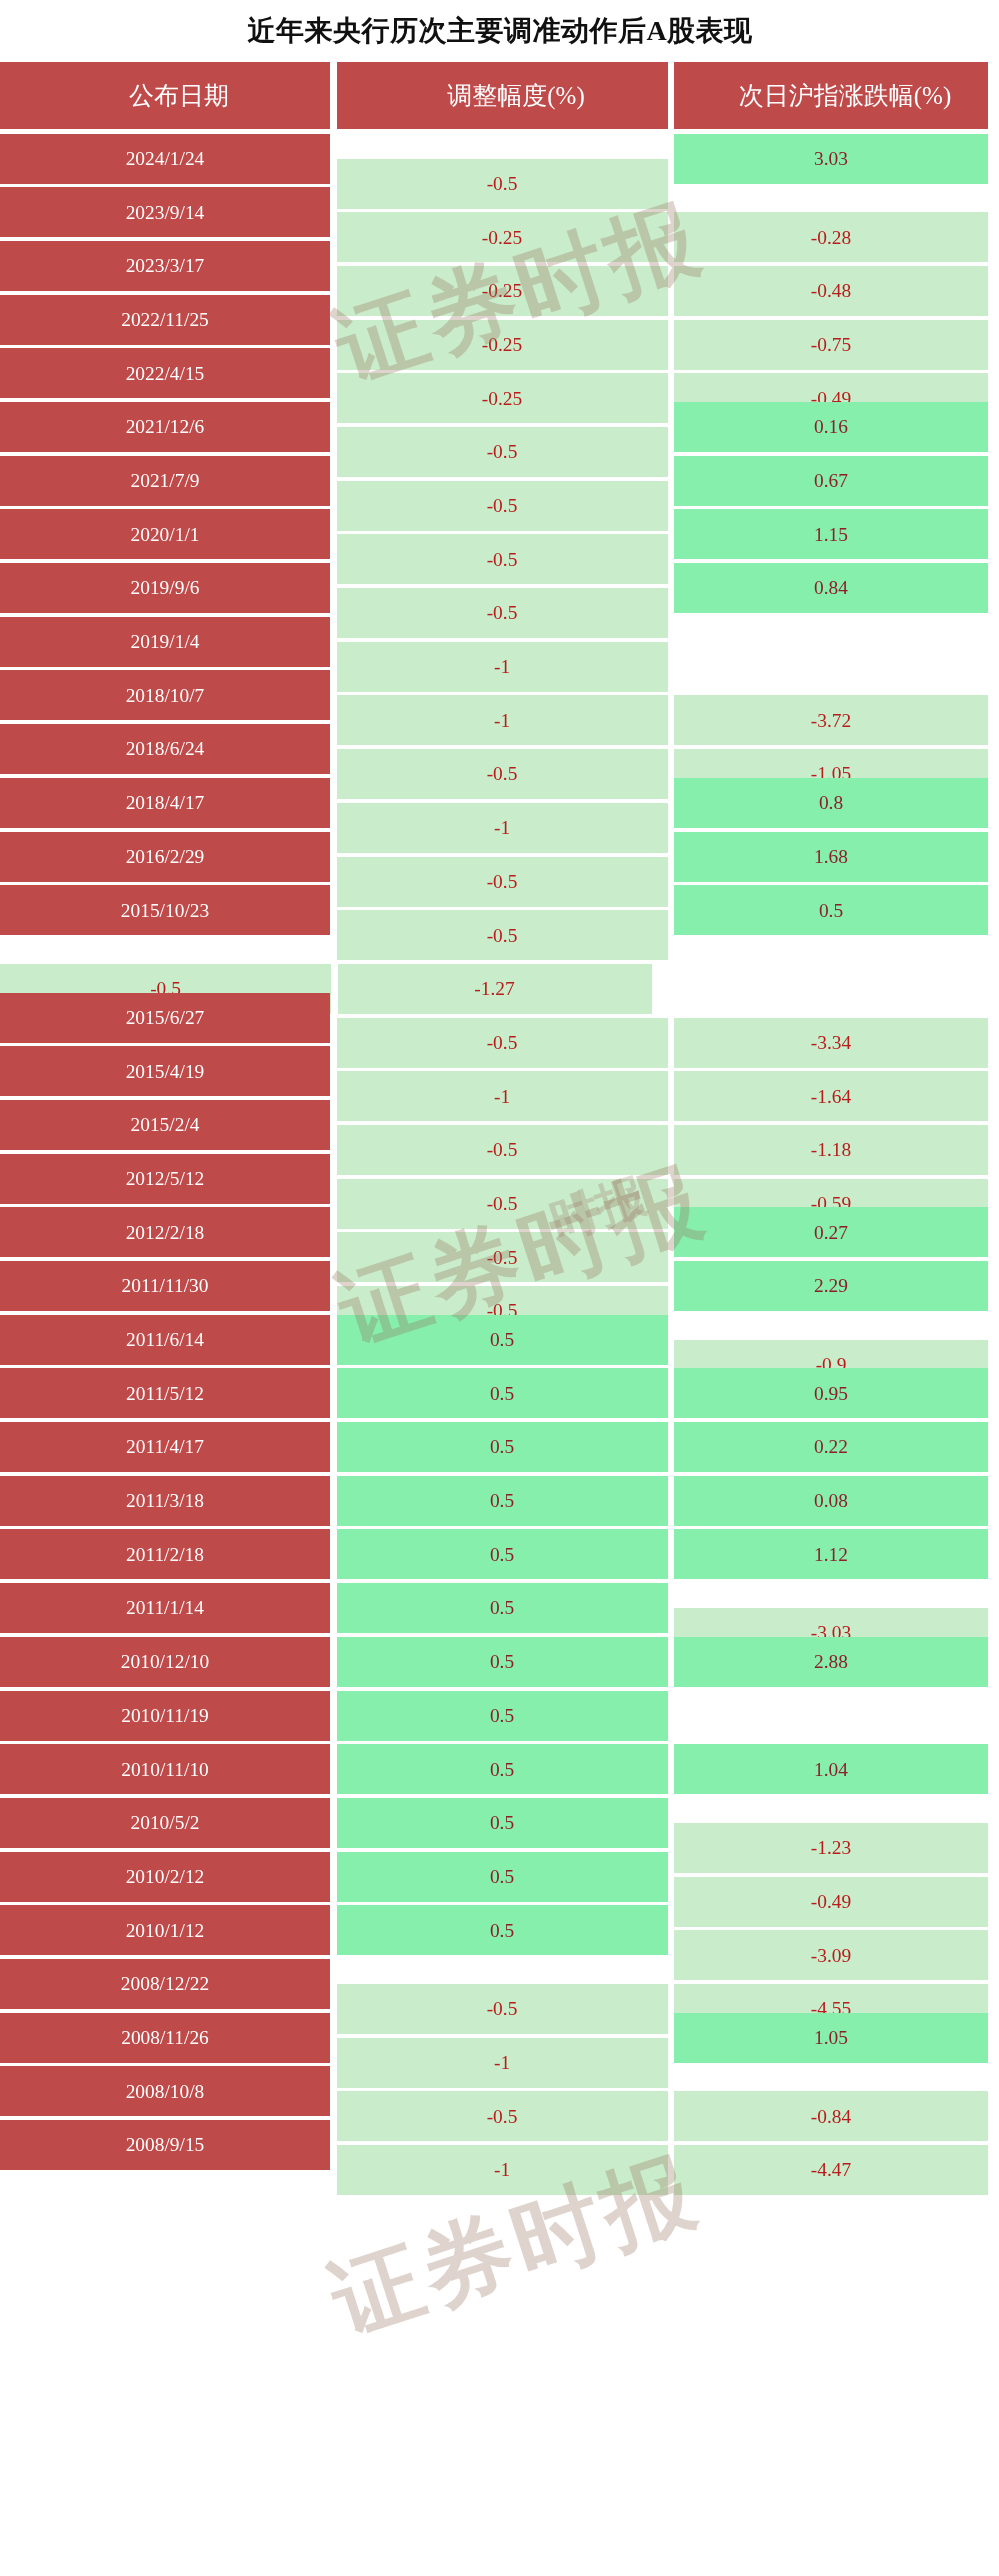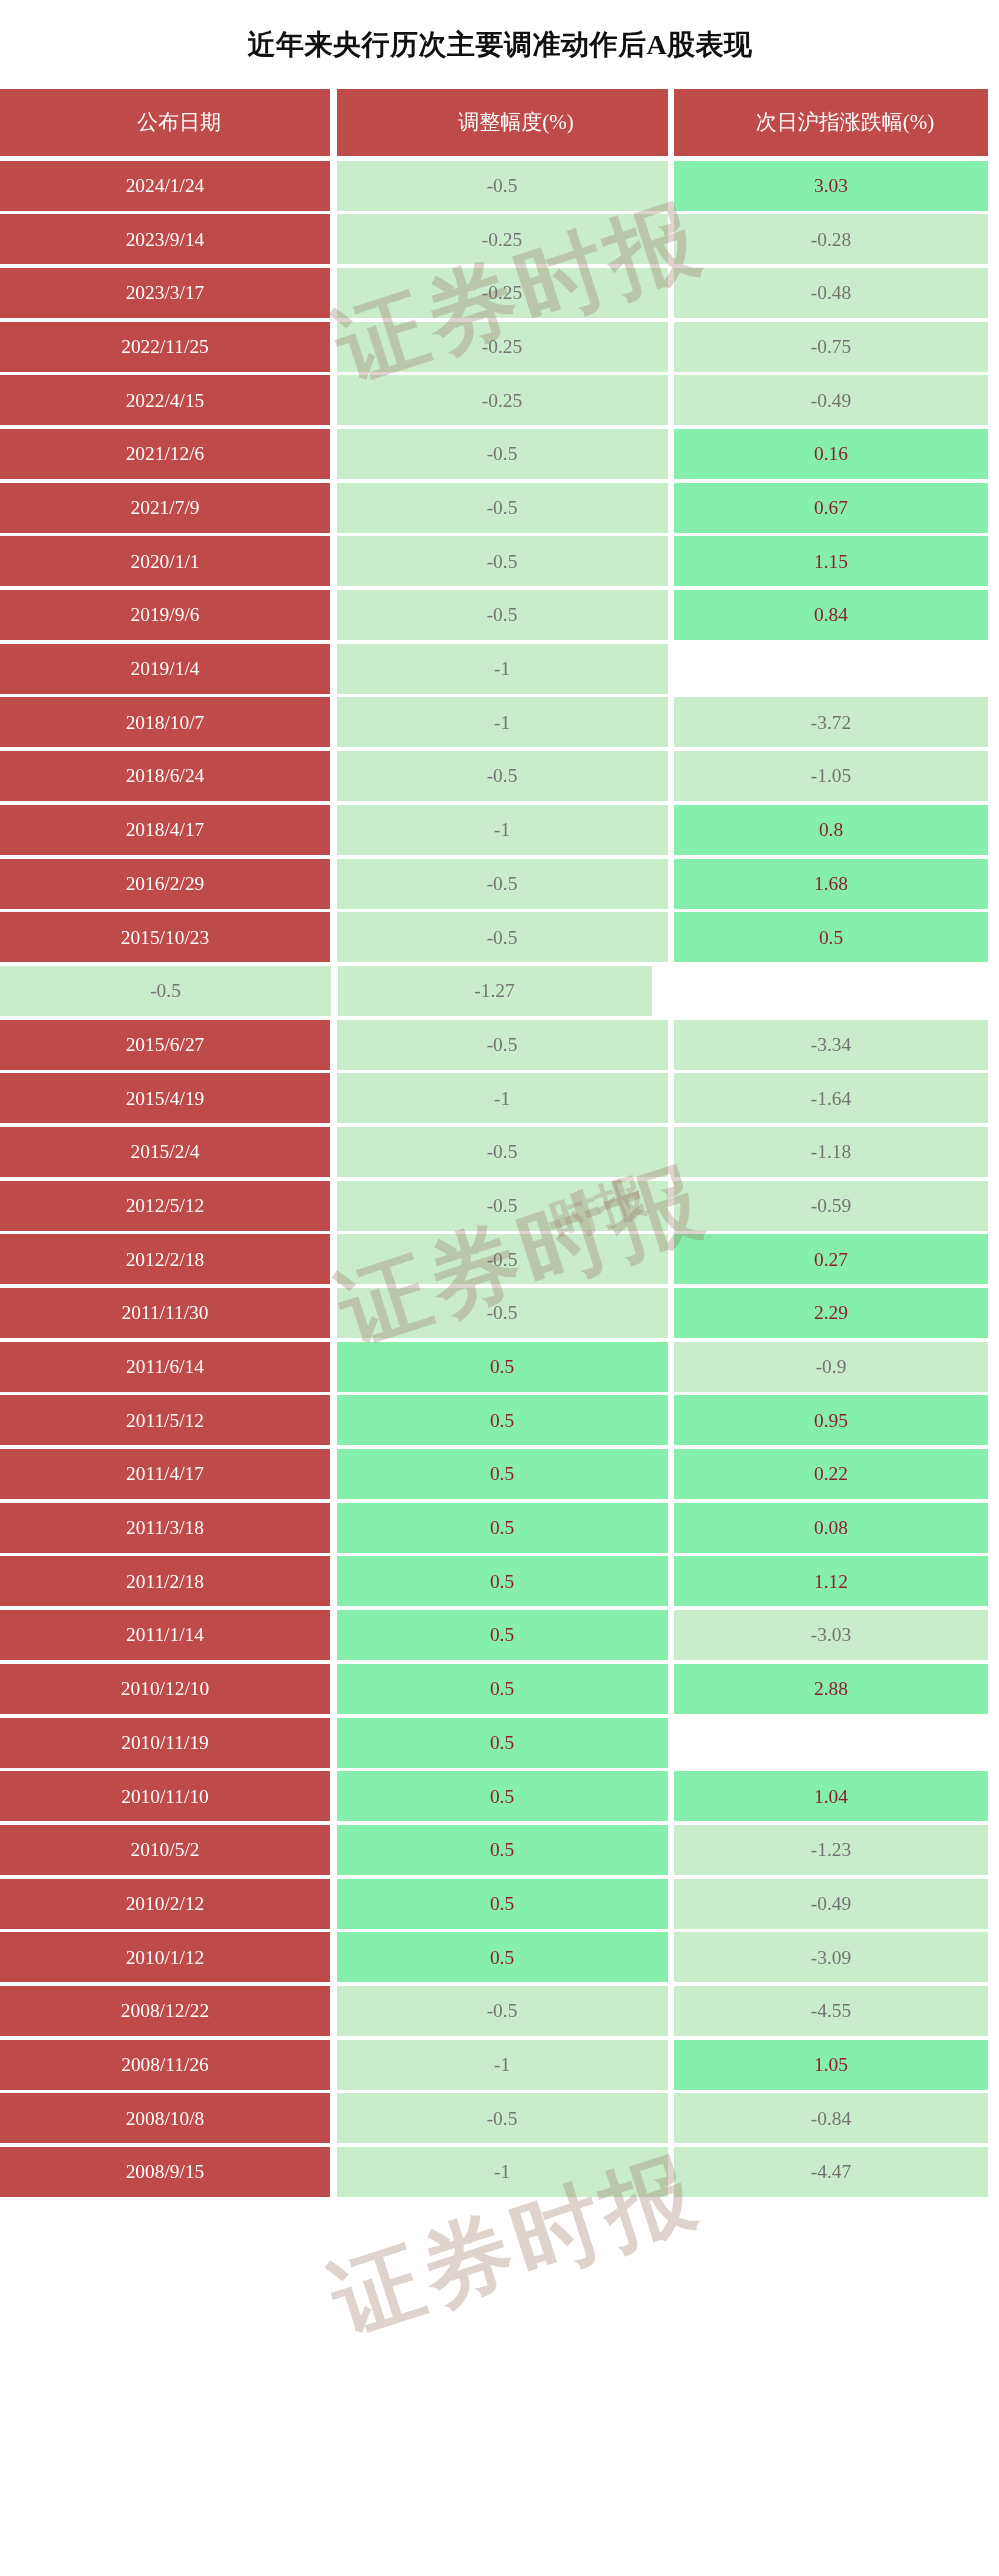--- a/index.html
+++ b/index.html
@@ -17,21 +17,21 @@
 
   #page {
     position: relative;
     width: 1000px;
     height: 2576px;
     background: #ffffff;
   }
 
   
   .title-bar {
-    height: 89px;
+    height: 62px;
     display: flex;
     align-items: center;
     justify-content: center;
     background: #ffffff;
   }
   .title-text {
     font-family: "Liberation Serif", "DejaVu Serif", serif;
     font-weight: bold;
     font-size: 28px;
     letter-spacing: 0.5px;
@@ -66,36 +66,37 @@
 
   .c-date  { width: 330px; margin-right: 6.5px; }
   .c-adj   { width: 331px; margin-right: 6.5px; }
   .c-idx   { width: 314px; }
 
   
   .row.header { height: 67px; margin-bottom: 4.6px; }
   .row.header .cell {
     background: #bf4a4a;
     color: #ffffff;
-    font-size: 21px;
+    font-size: 25px;
     font-family: "Liberation Serif", "DejaVu Serif", serif;
     padding-left: 28px;
   }
 
   
   .row.body .c-date {
     background: #bf4a4a;
     color: #ffffff;
     font-size: 19.4px;
   }
 
   
   .v-green {
     background: #c9edcb;
-    color: #737373;
+    color: #b91c1c;
+    margin-top: 25px;
   }
   .v-pink {
     background: #86efac;
     color: #8d1f2d;
   }
 
   
   .wm {
     position: absolute;
     font-family: "Liberation Serif", "DejaVu Serif", serif;

